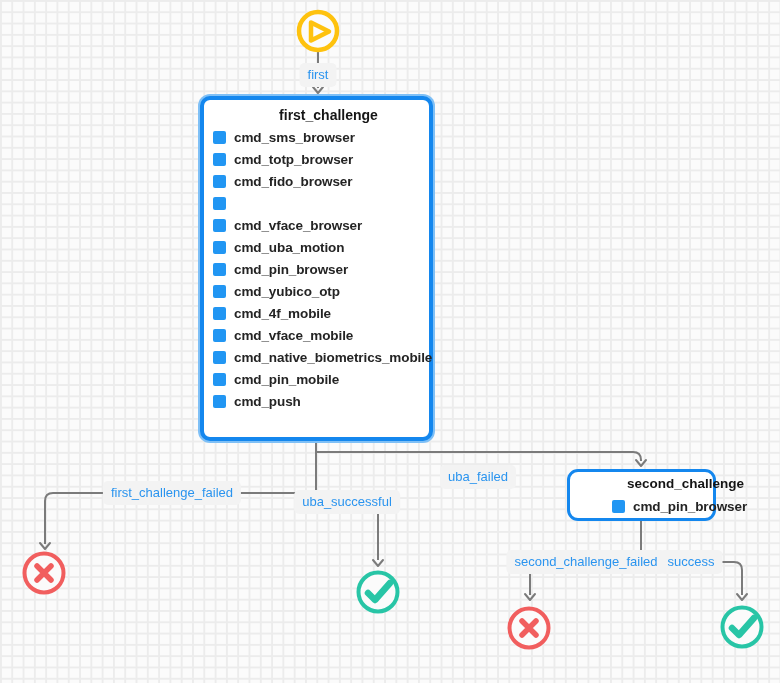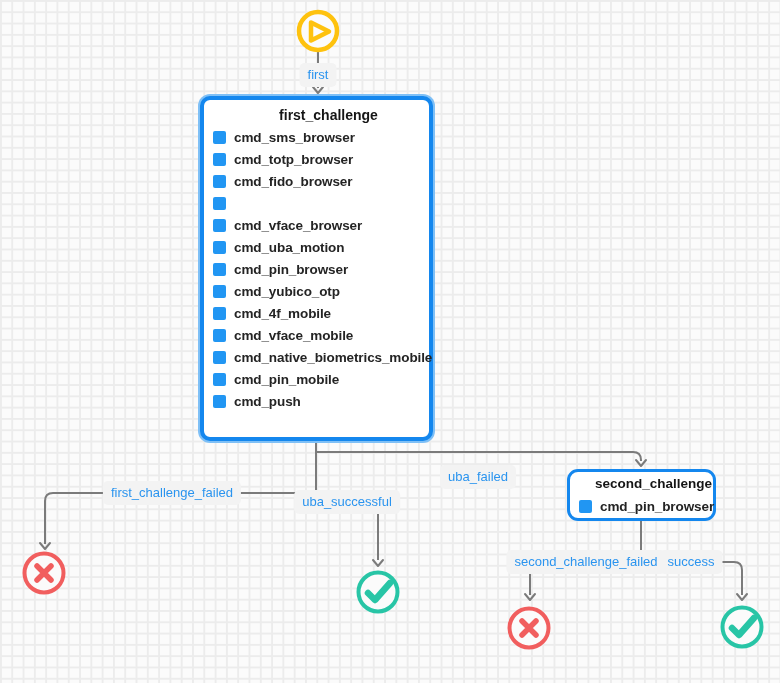--- a/index.html
+++ b/index.html
@@ -34,21 +34,21 @@
   .ok-check     { stroke: #28c5a6; stroke-width: 6.5; fill: none; stroke-linecap: round; stroke-linejoin: round; }
 
   .challenge-box {
     position: absolute;
     box-sizing: border-box;
     background: #ffffff;
     border: 4px solid #1487ee;
     border-radius: 10px;
     box-shadow: 0 0 0 2px #7fc0f6;
   }
-  .challenge-box.thin { border-width: 3px; box-shadow: none; border-radius: 11px; }
+  .challenge-box.thin { border-width: 3px; box-shadow: none; border-radius: 11px; padding-left: 33px; }
 
   #first-challenge-box  { left: 200px; top: 96px;  width: 233px; height: 345px; }
   #second-challenge-box { left: 567px; top: 469px; width: 149px; height: 52px; }
 
   .box-title {
     font-size: 14px;
     font-weight: bold;
     color: #151515;
     text-align: center;
     padding-top: 5px;

